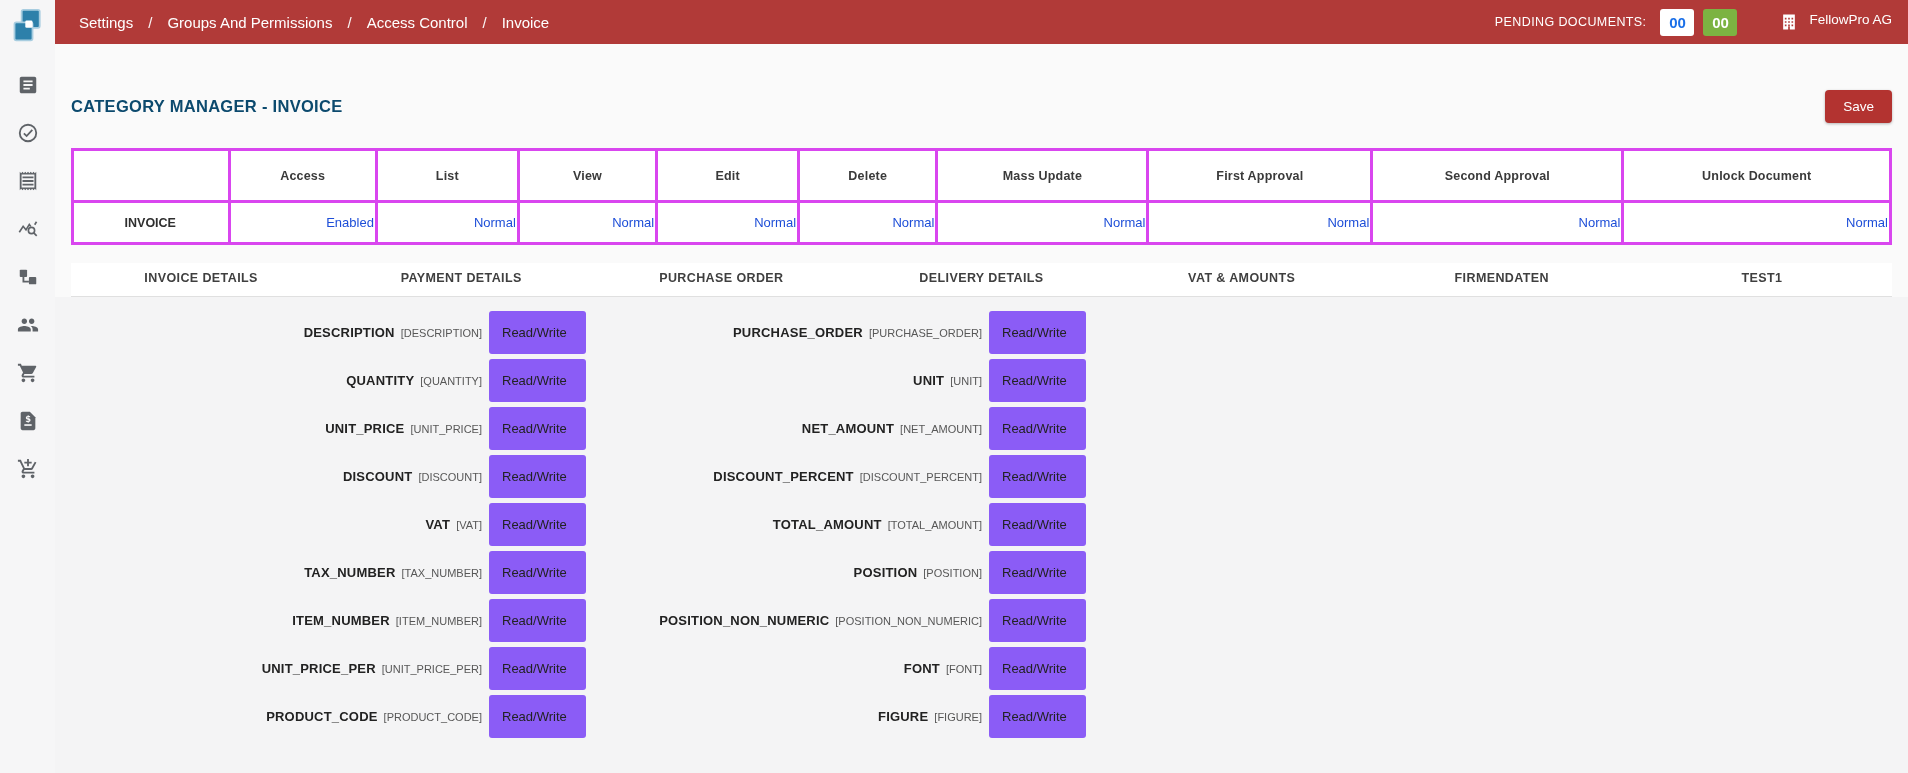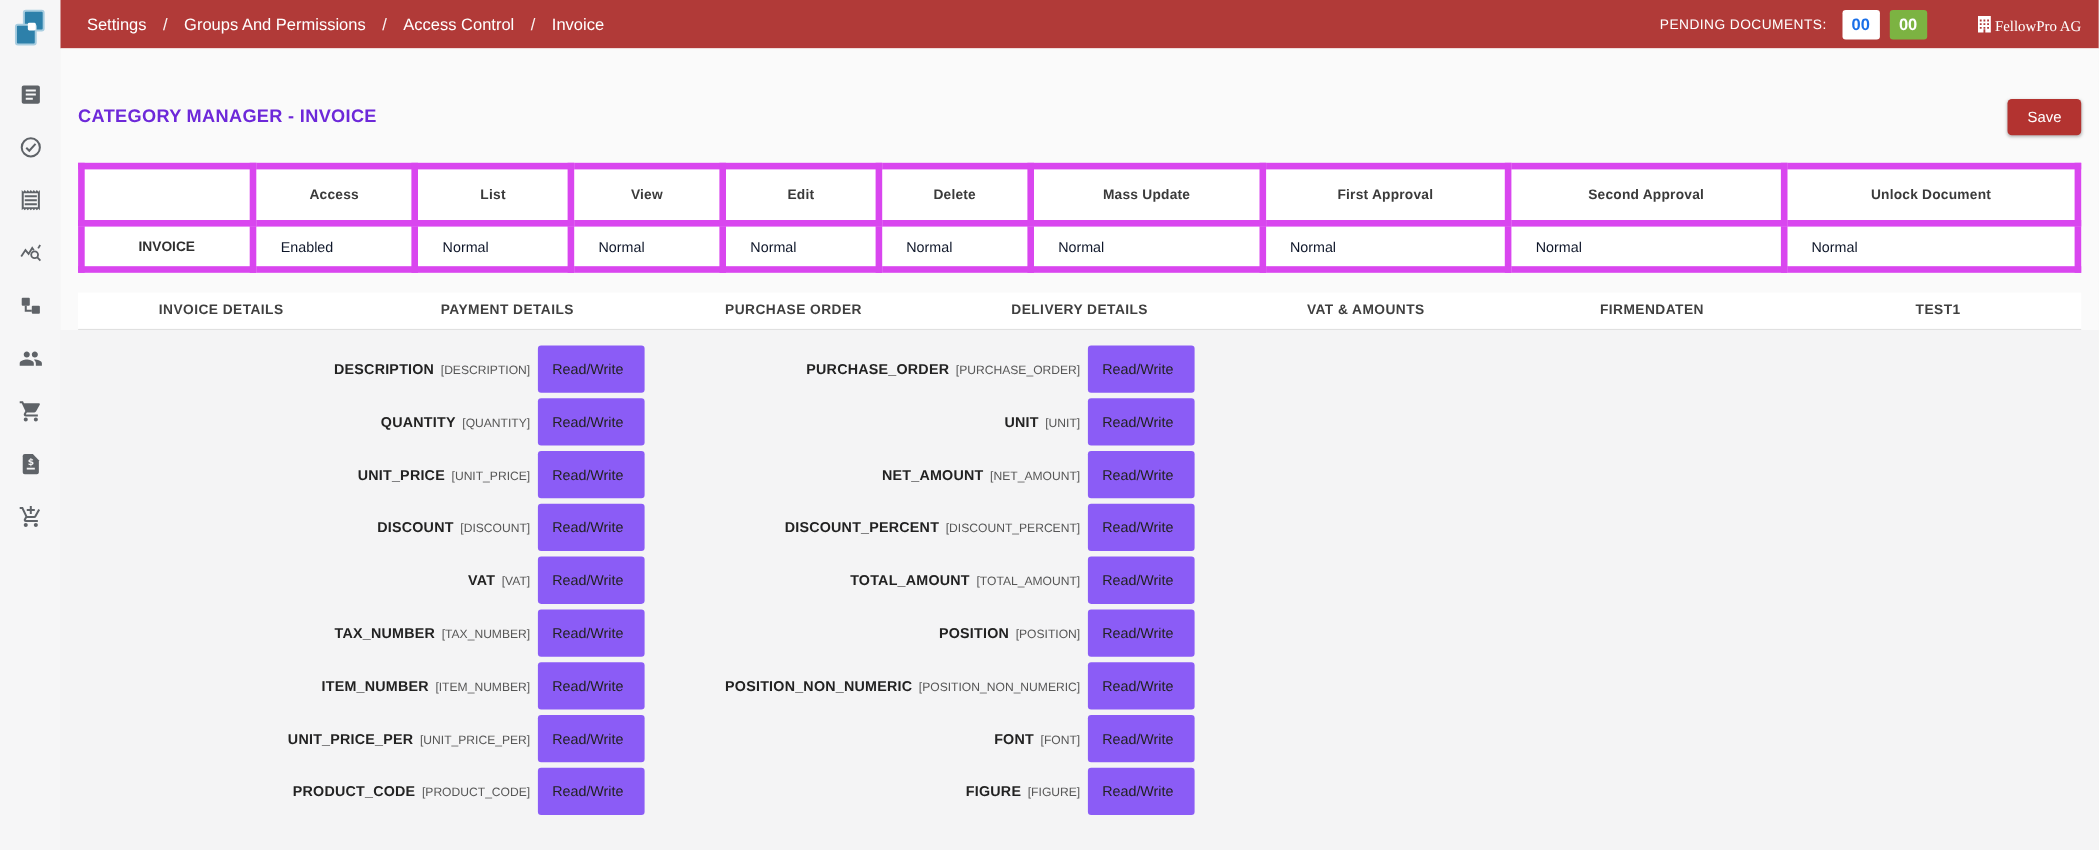--- a/index.html
+++ b/index.html
@@ -33,45 +33,45 @@
   .sep { opacity:.95; }
   .topbar-right { margin-left:auto; display:flex; align-items:center; }
   .pending { font-size:12.5px; letter-spacing:.4px; margin-right:14px; }
   .badge {
     min-width:34px; height:27px; padding:0 6px; border-radius:3px;
     display:flex; align-items:center; justify-content:center;
     font-weight:bold; font-size:15px; cursor:pointer;
   }
   .badge.blue  { background:#ffffff; color:var(--badge-blue,#1a6fe8); margin-right:9px; }
   .badge.green { background:var(--badge-green,#7cb342); color:#fff; margin-right:42px; }
-  .company { display:flex; align-items:flex-end; gap:0; font-size:13.5px; cursor:pointer; padding-right:4px;font-family:Liberation Serif, serif; }
+  .company { display:flex; align-items:flex-start; gap:10px; font-size:13.5px; cursor:pointer; padding-right:4px; }
 
   
   .upper { padding:0 16px; background:#fafafa; flex-shrink:0; }
   .title-row { margin-top:46px; height:33px; display:flex; align-items:center; }
-  .page-title { font-size:16.5px; font-weight:bold; letter-spacing:.3px; color:#6d28d9; }
+  .page-title { font-size:16.5px; font-weight:bold; letter-spacing:.3px; color:#0c4a6e; }
   .save-btn {
     margin-left:auto; height:33px; padding:0 18px; border:none; border-radius:4px;
     background:var(--accent-red,#b43836); color:#fff; font-size:13.5px;
     font-family:"Liberation Sans",sans-serif;
     box-shadow:0 1px 3px rgba(0,0,0,.28); cursor:pointer;
   }
 
   
   .access-table {
     margin-top:25px; width:100%; background:#fff;
     border-collapse:collapse; table-layout:fixed;
   }
-  .access-table th, .access-table td { border:6px solid #d946ef; }
+  .access-table th, .access-table td { border:3px solid #d946ef; }
   .access-table th {
     height:52px; font-size:12.5px; font-weight:bold; color:#3a3a3a; text-align:center;
     letter-spacing:.2px;
   }
   .access-table td {
-    height:42px; font-size:13px; color:#0f172a; text-align:left; padding-left:22px;
+    height:42px; font-size:13px; color:#1d4ed8; text-align:right; padding-left:22px;
   }
   .access-table td.rowname {
     text-align:center; padding-left:0; font-weight:bold; font-size:12.5px; color:#2f2f2f;
   }
   .access-table td.val { cursor:pointer; }
 
   .fp-label { margin-top:14px; padding-left:12px; font-size:13px; color:#333; }
 
   
   .tab-bar { margin-top:18px; display:flex; background:#fff; border-bottom:1px solid #e0e0e0; }

